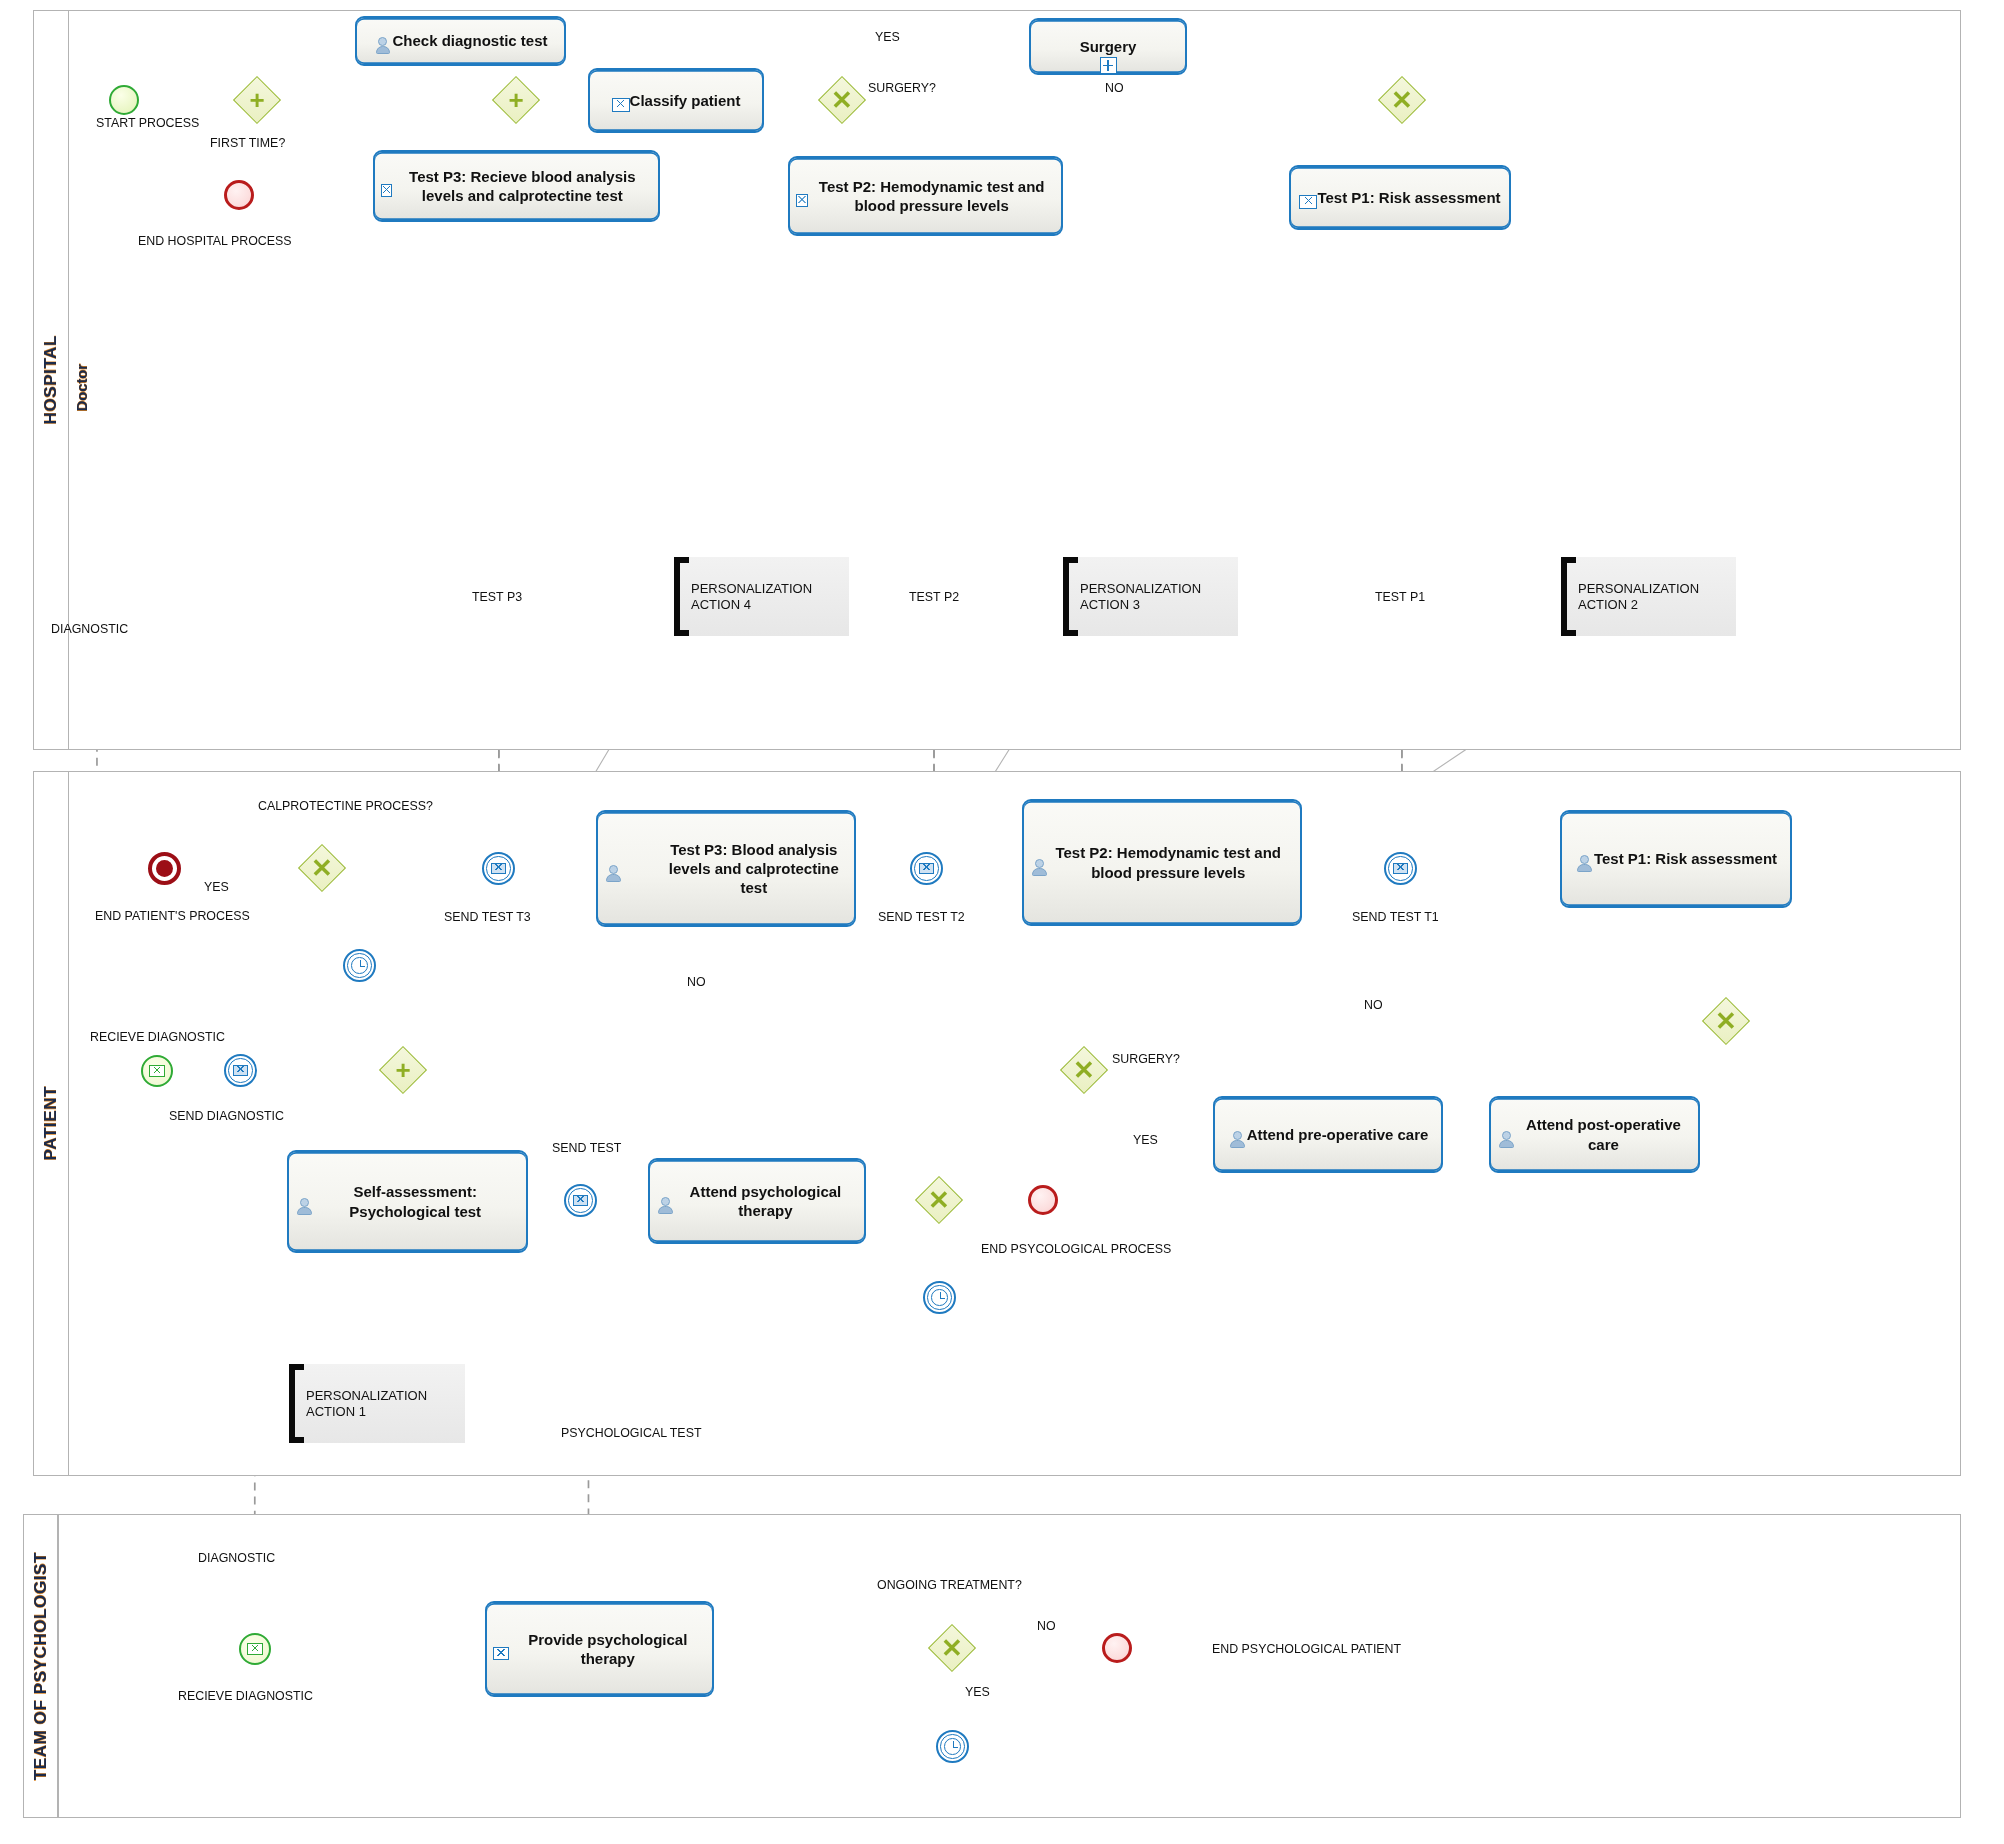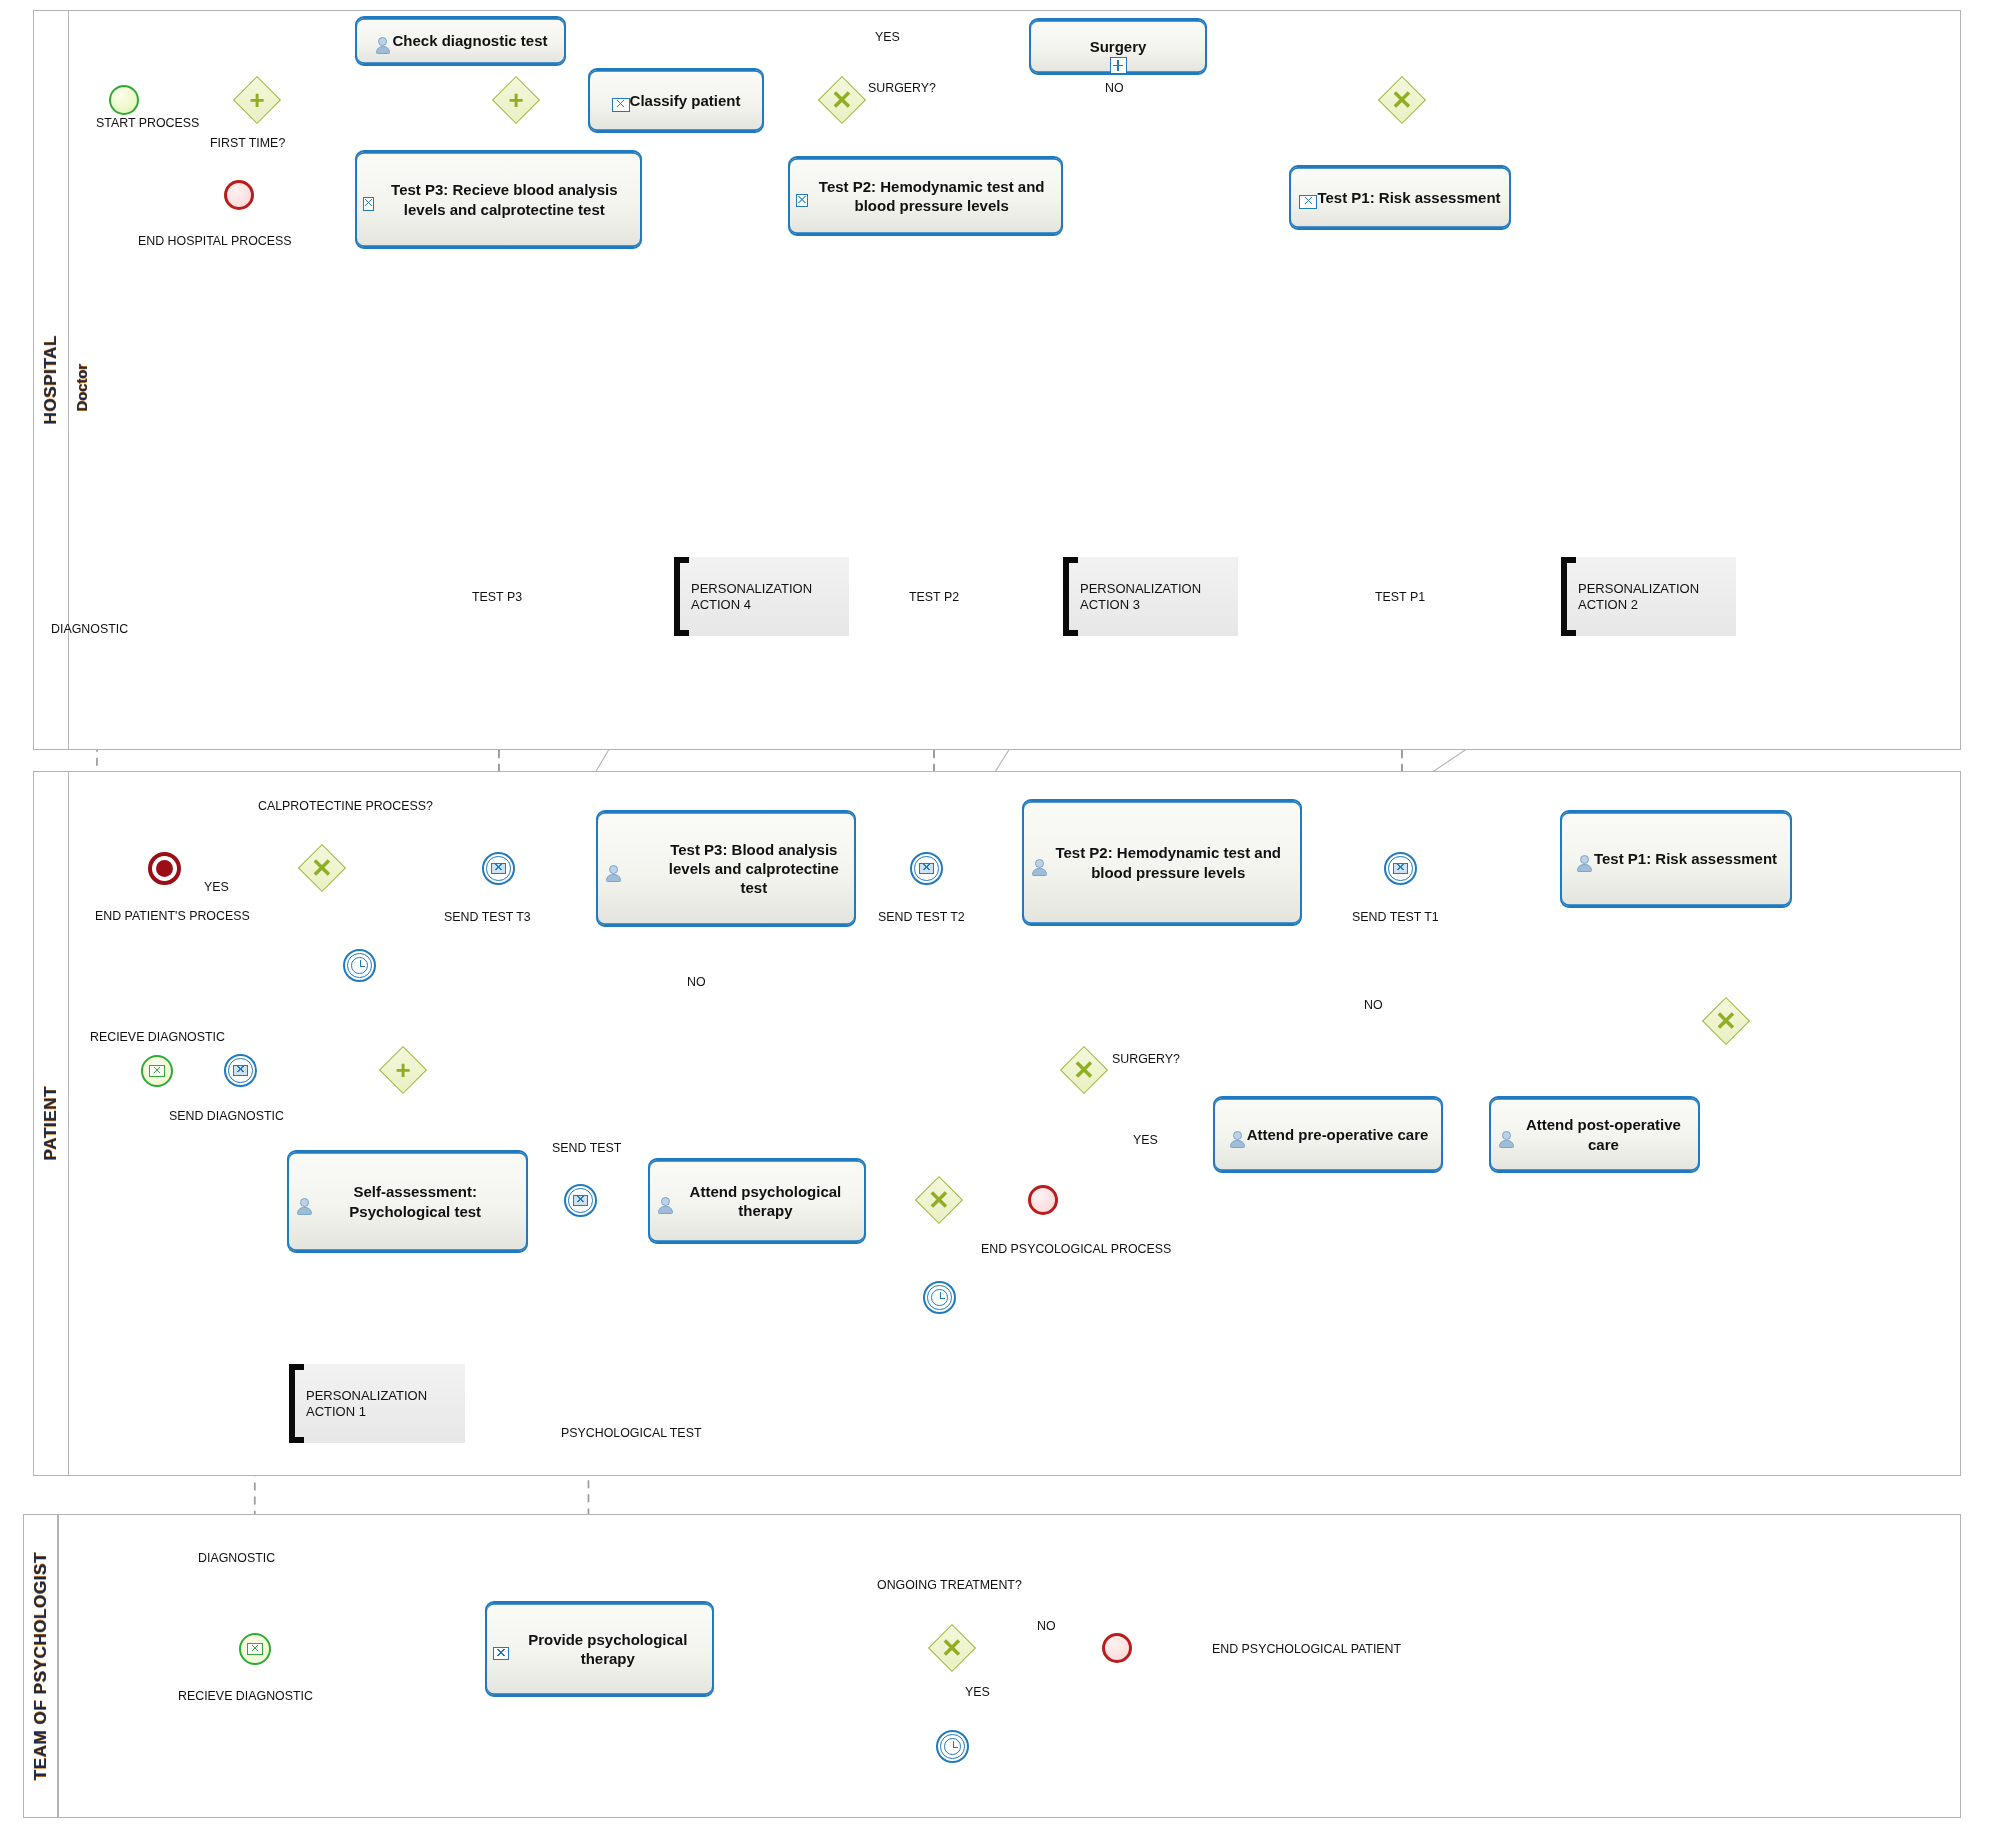--- a/index.html
+++ b/index.html
@@ -260,41 +260,41 @@
   </div>
 
   <div class="gw" style="left:818px;top:76px;">
     <div class="dia"></div>
     <div class="sym">✕</div>
   </div>
   <div class="lbl" style="left:868px;top:81px;">SURGERY?</div>
   <div class="lbl" style="left:875px;top:30px;">YES</div>
   <div class="lbl" style="left:1105px;top:81px;">NO</div>
 
-  <div class="task" style="left:1029px;top:18px;width:178px;height:57px;">
+  <div class="task" style="left:1029px;top:18px;width:158px;height:57px;">
     <span class="tlabel">Surgery</span>
     <span class="subproc"></span>
   </div>
 
   <div class="gw" style="left:1378px;top:76px;">
     <div class="dia"></div>
     <div class="sym">✕</div>
   </div>
 
   <div class="task" style="left:1289px;top:165px;width:222px;height:65px;">
     <span class="task-ico ico-env" style="width:18px;height:13.5px;"></span>
     <span class="tlabel">Test P1: Risk assessment</span>
   </div>
 
   <div class="task" style="left:788px;top:156px;width:275px;height:80px;">
     <span class="task-ico ico-env" style="width:18px;height:13.5px;"></span>
     <span class="tlabel">Test  P2: Hemodynamic test and blood pressure levels</span>
   </div>
 
-  <div class="task" style="left:355px;top:150px;width:287px;height:99px;">
+  <div class="task" style="left:373px;top:150px;width:287px;height:72px;">
     <span class="task-ico ico-env" style="width:18px;height:13.5px;"></span>
     <span class="tlabel">Test P3: Recieve blood analysis levels and calprotectine test</span>
   </div>
 
   <div class="ev ev-end" style="left:224px;top:180px;"></div>
   <div class="lbl" style="left:138px;top:234px;">END HOSPITAL PROCESS</div>
 
   <div class="lbl" style="left:472px;top:590px;">TEST P3</div>
   <div class="lbl" style="left:909px;top:590px;">TEST P2</div>
   <div class="lbl" style="left:1375px;top:590px;text-align:right;">TEST P1</div>

